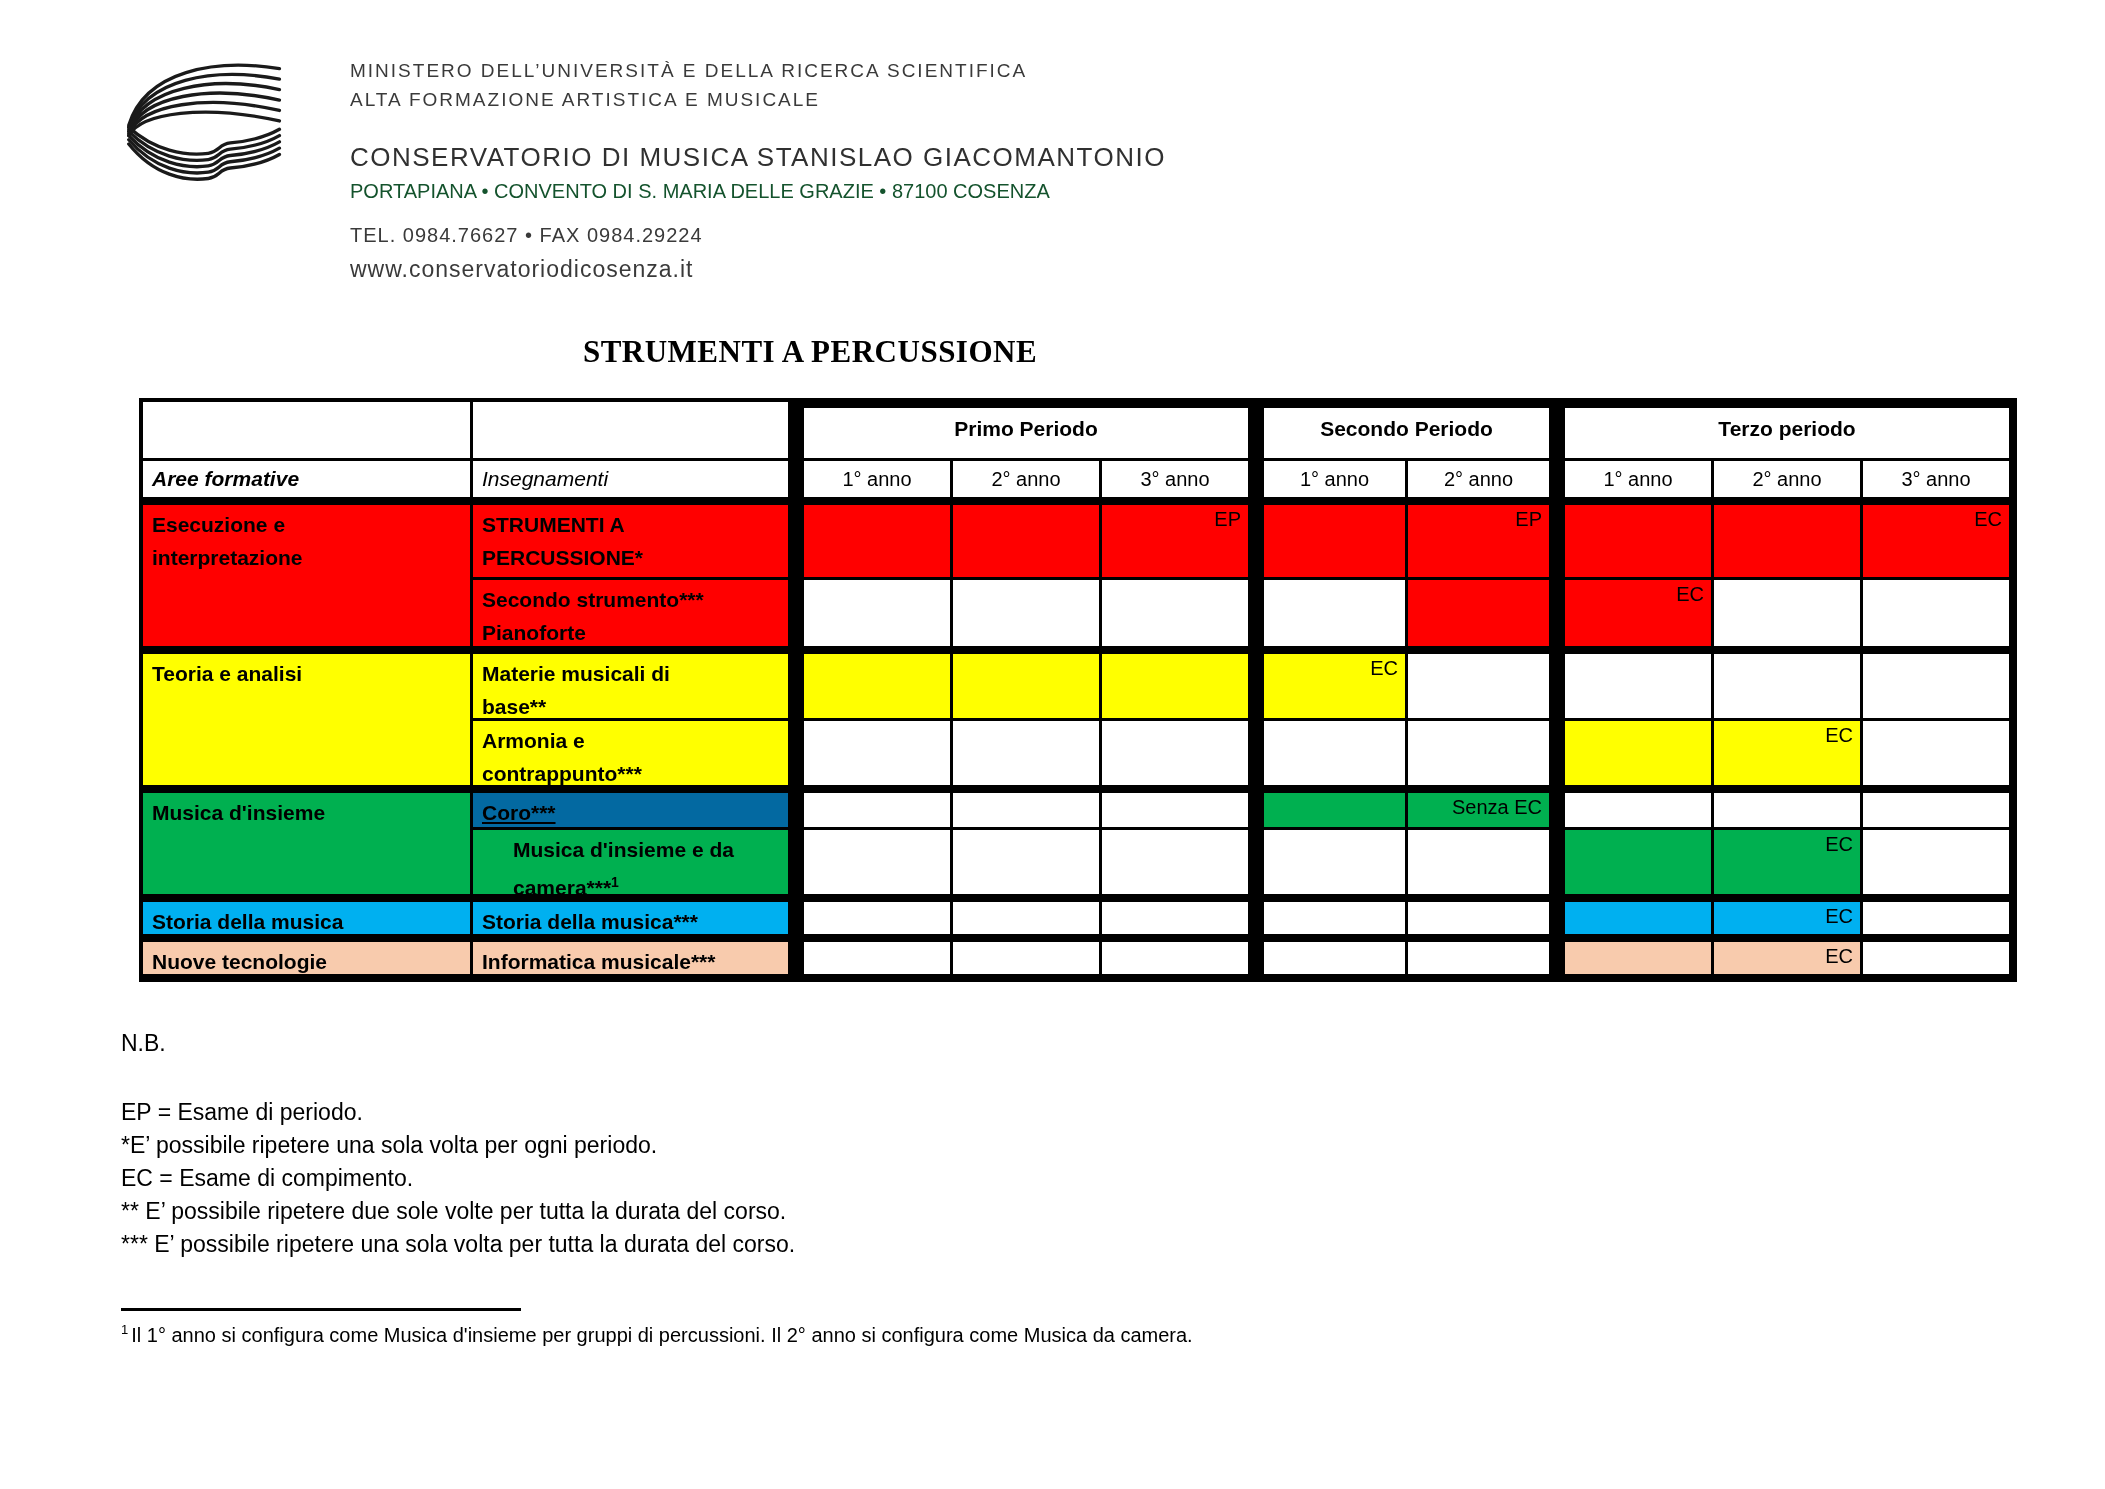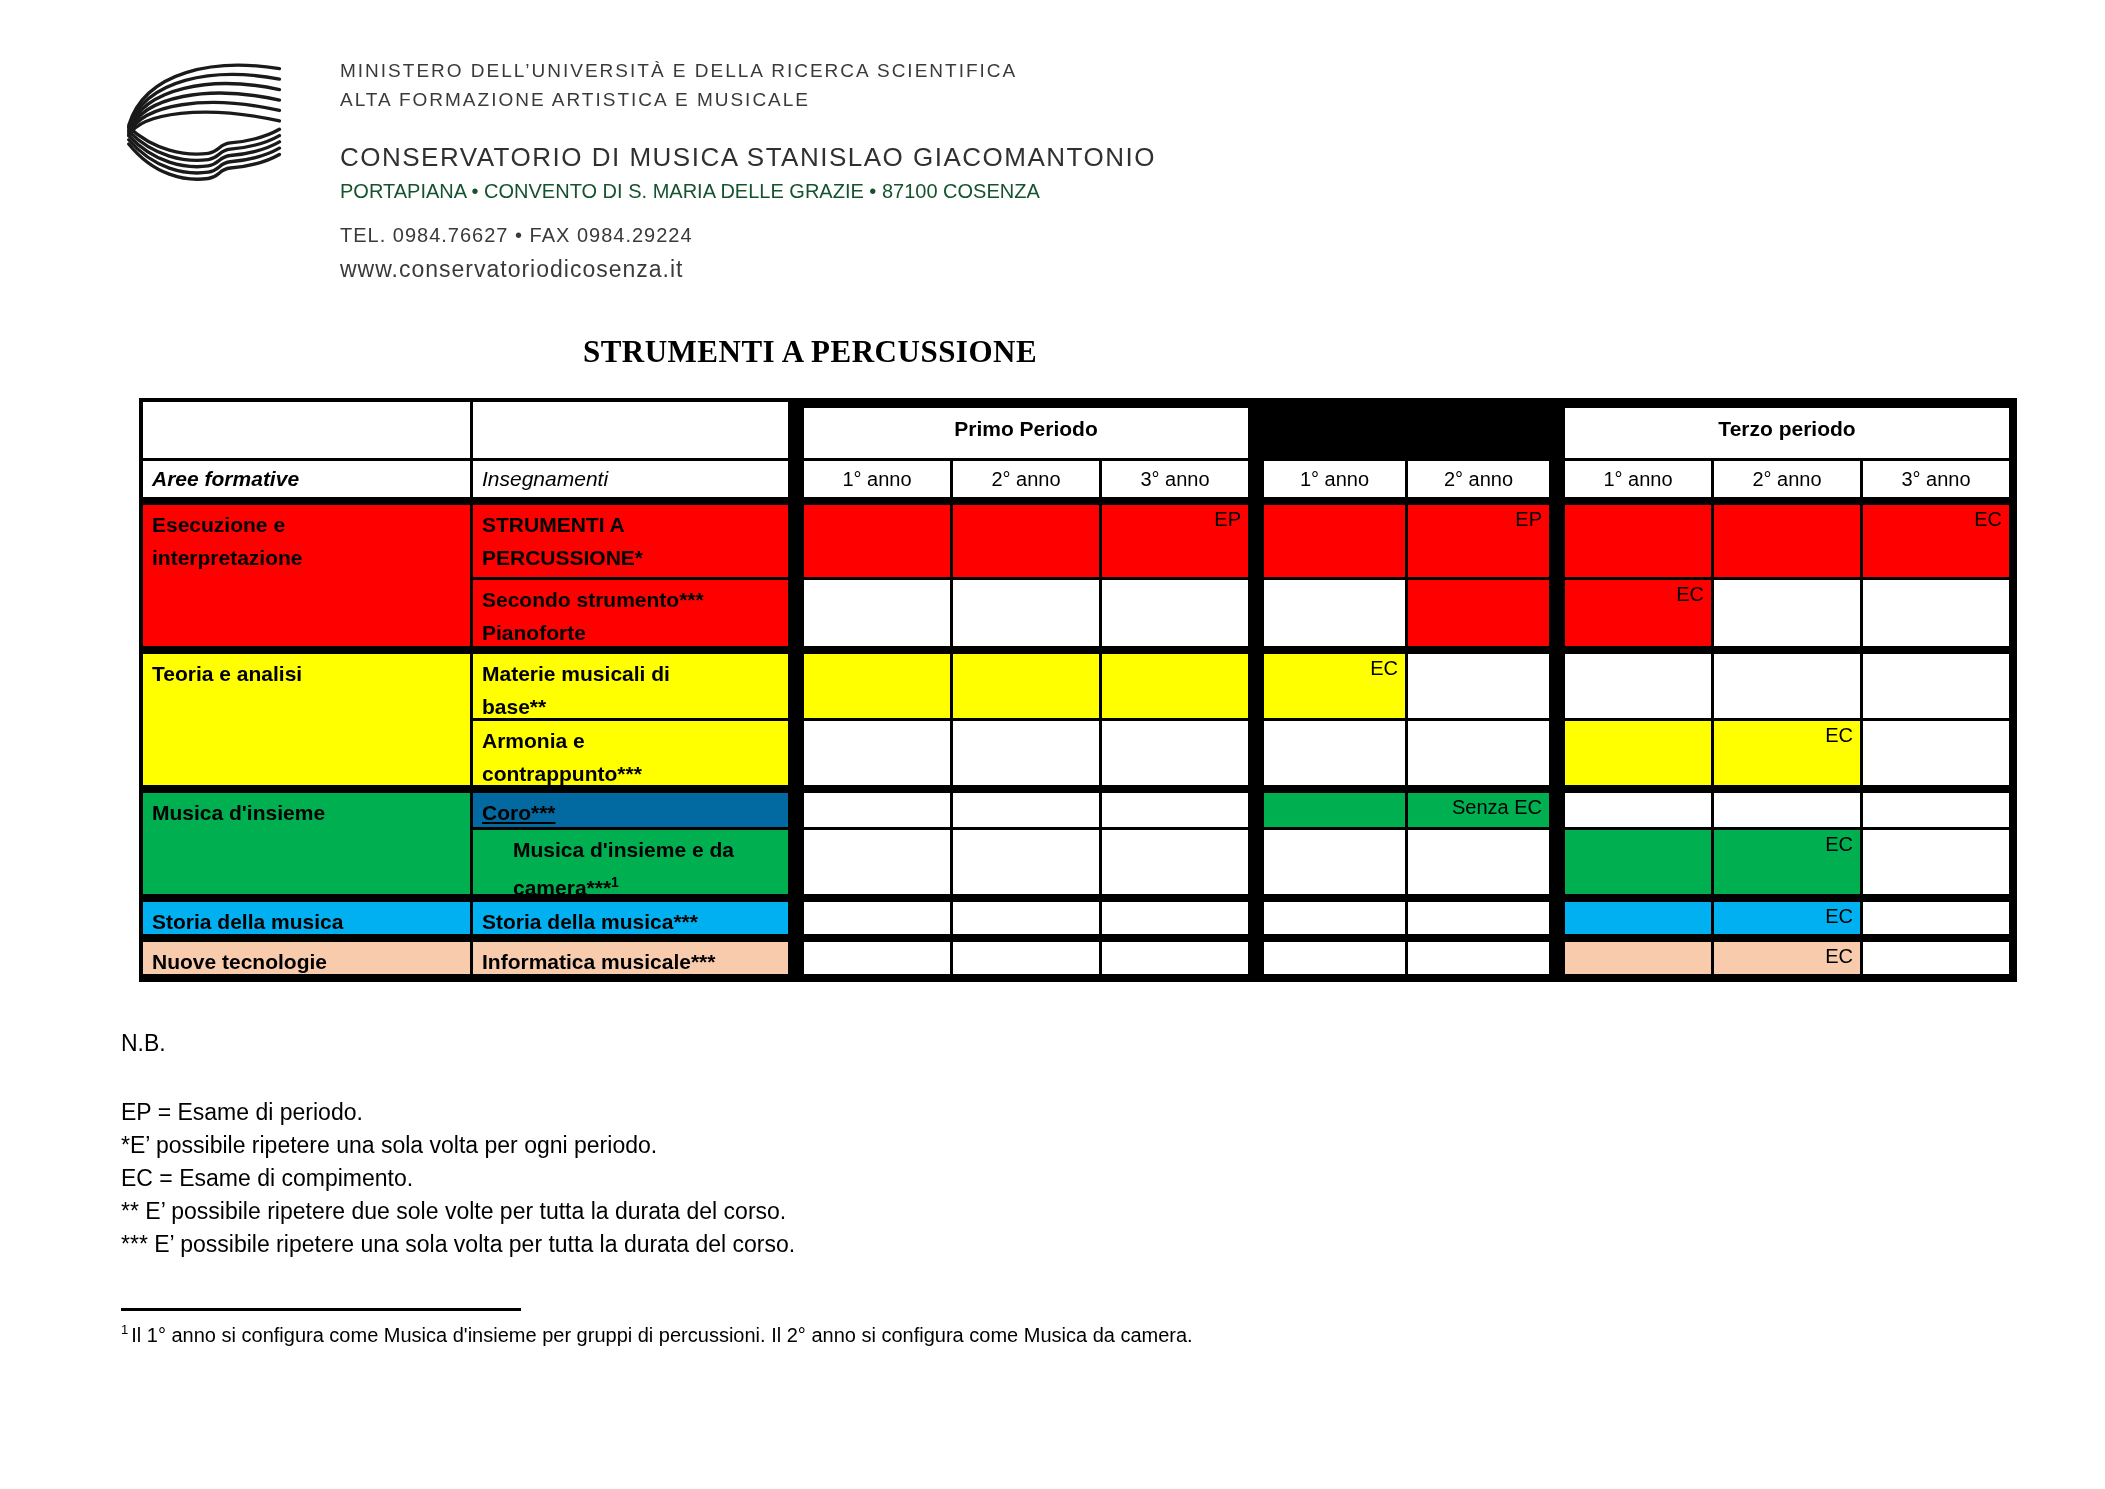--- a/index.html
+++ b/index.html
@@ -6,21 +6,21 @@
   .page{
     position:relative;
     width:2105px;height:1489px;
     background:#ffffff;
     font-family:"Liberation Sans", sans-serif;
     color:#000;
     overflow:hidden;
   }
   
   .logo{position:absolute;left:118px;top:54px;width:168px;height:136px;}
-  .letterhead{position:absolute;left:340px;top:60px;color:#3a3a3a;}
+  .letterhead{position:absolute;left:350px;top:60px;color:#3a3a3a;}
   .lh-line1,.lh-line2{font-size:19px;letter-spacing:2px;margin-bottom:7px;}
   .lh-line2{margin-bottom:31px;}
   .lh-line3{font-size:26px;letter-spacing:1.5px;color:#303030;margin-bottom:7px;}
   .lh-line4{font-size:20px;letter-spacing:0px;color:#14532d;margin-bottom:21px;}
   .lh-line5{font-size:20px;letter-spacing:1px;margin-bottom:9px;}
   .lh-line6{font-size:23px;letter-spacing:1px;}
   
   .doc-title{
     position:absolute;left:139px;top:334px;width:1342px;
     text-align:center;
@@ -89,20 +89,21 @@
 
   <div class="grid">
       <div class="cell " style="grid-area: 1 / 1 / 2 / 2;"></div>
       <div class="cell " style="grid-area: 1 / 3 / 2 / 4;"></div>
       <div class="cell corner-a" style="grid-area: 3 / 1 / 4 / 2;">Aree formative</div>
       <div class="cell corner-b" style="grid-area: 3 / 3 / 4 / 4;">Insegnamenti</div>
       <div class="cell period" style="grid-area: 1 / 5 / 2 / 10;">Primo Periodo</div>
       <div class="cell anno" style="grid-area: 3 / 5 / 4 / 6;">1° anno</div>
       <div class="cell anno" style="grid-area: 3 / 7 / 4 / 8;">2° anno</div>
       <div class="cell anno" style="grid-area: 3 / 9 / 4 / 10;">3° anno</div>
+      <div class="cell period" style="grid-area: 1 / 11 / 2 / 14;">Secondo Periodo</div>
       <div class="cell anno" style="grid-area: 3 / 11 / 4 / 12;">1° anno</div>
       <div class="cell anno" style="grid-area: 3 / 13 / 4 / 14;">2° anno</div>
       <div class="cell period" style="grid-area: 1 / 15 / 2 / 20;">Terzo periodo</div>
       <div class="cell anno" style="grid-area: 3 / 15 / 4 / 16;">1° anno</div>
       <div class="cell anno" style="grid-area: 3 / 17 / 4 / 18;">2° anno</div>
       <div class="cell anno" style="grid-area: 3 / 19 / 4 / 20;">3° anno</div>
       <div class="cell name" style="grid-area: 5 / 1 / 8 / 2; background: rgb(255, 0, 0);">Esecuzione e
 interpretazione</div>
       <div class="cell name" style="grid-area: 5 / 3 / 6 / 4; background: rgb(255, 0, 0);">STRUMENTI A
 PERCUSSIONE*</div>

